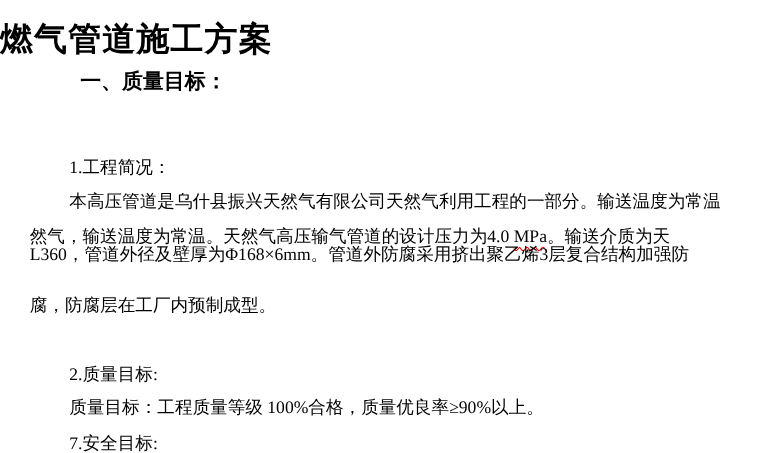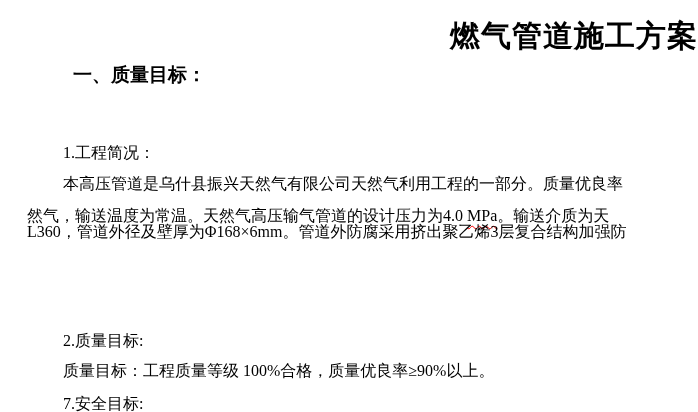--- a/index.html
+++ b/index.html
@@ -18,21 +18,21 @@
     width: 698px;
     height: 412px;
     background: #ffffff;
     overflow: hidden;
   }
   .doc-title {
     position: absolute;
     top: 16px;
     left: 0;
     width: 698px;
-    text-align: right;
+    text-align: left;
     font-size: 30px;
     font-weight: bold;
     line-height: 40px;
     letter-spacing: 1px;
     white-space: pre;
   }
   .section-heading {
     position: absolute;
     left: 73px;
     top: 63px;
@@ -73,26 +73,27 @@
 <body>
 
 <div class="page">
 
   <div class="doc-title">燃气管道施工方案</div>
 
   <div class="section-heading">一、质量目标：</div>
 
   <div class="line ind1 t1">1.工程简况：</div>
 
-  <div class="line ind1 t2">本高压管道是乌什县振兴天然气有限公司天然气利用工程的一部分。质量优良率</div>
+  <div class="line ind1 t2">本高压管道是乌什县振兴天然气有限公司天然气利用工程的一部分。输送温度为常温</div>
 
   <div class="line ind0 t3"><span>然气，输送温度为常温。天然气高压输气管道的设计压力为4.0 </span><span class="spell-error">MPa</span><span>。输送介质为天</span></div>
 
   <div class="line ind0 t4">L360，管道外径及壁厚为Φ168×6mm。管道外防腐采用挤出聚乙烯3层复合结构加强防</div>
 
+  <div class="line ind0 t5">腐，防腐层在工厂内预制成型。</div>
 
 
   <div class="line ind1 t7">2.质量目标:</div>
 
   <div class="line ind1 t8">质量目标：工程质量等级 100%合格，质量优良率≥90%以上。</div>
 
   <div class="line ind1 t9">7.安全目标:</div>
 
 
 </div>

